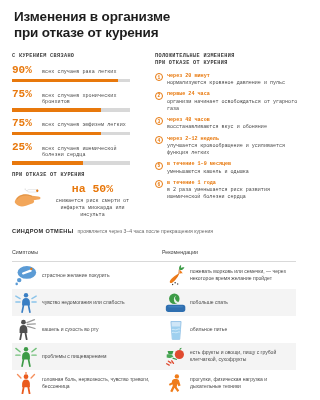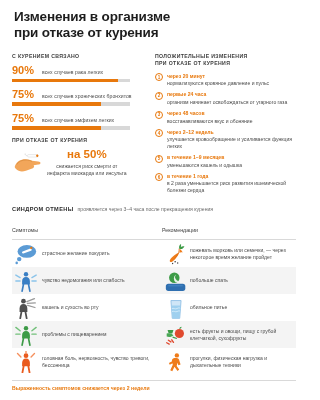--- a/index.html
+++ b/index.html
@@ -17,21 +17,21 @@
     padding:9px 14px 0 14px;
     font-size:13.5px;
     font-weight:bold;
     line-height:1.22;
     color:#1d1d1d;
     letter-spacing:-0.15px;
   }
   .title .l2 { display:block; }
 
   
-  .cols { display:flex; padding:11px 10px 0 12px; gap:17px; }
+  .cols { display:flex; padding:11px 10px 0 12px; gap:17px;font-family:Liberation Mono, monospace; }
   .colL { width:133px; }
   .colR { width:151px; }
 
   .kicker {
     font-size:5.2px;
     font-weight:bold;
     letter-spacing:0.35px;
     color:#3d3d3d;
     text-transform:uppercase;
     line-height:1.42;
@@ -165,20 +165,29 @@
               <i style="width:75%"></i>
             </div>
           </div>
           <div class="stat">
             <div class="stat-top">
               <span class="stat-pct">75%</span>
               <span class="stat-lbl">всех случаев эмфизем легких</span>
             </div>
             <div class="bar">
               <i style="width:75%"></i>
+            </div>
+          </div>
+          <div class="stat">
+            <div class="stat-top">
+              <span class="stat-pct">25%</span>
+              <span class="stat-lbl">всех случаев ишемической болезни сердца</span>
+            </div>
+            <div class="bar">
+              <i style="width:60%"></i>
             </div>
           </div>
         </div>
 
       <div class="kicker quit-kicker">ПРИ ОТКАЗЕ ОТ КУРЕНИЯ</div>
       <div class="quit-row">
         <div class="quit-icon">
           <svg viewBox="0 0 40 34" width="31" height="26">
             <path d="M4 20c2-5 7-8 13-8 4 0 7 1 9 2l8 1c2 0 3 1 3 2s-1 2-3 2l-6 1c1 1 1 3-1 4l-9 3c-5 2-10 1-13-2-2-2-2-3-1-5z" fill="#f2a65a"></path>
             <path d="M6 19c2-4 7-6 12-6 3 0 6 1 8 2" fill="none" stroke="#d98b3c" stroke-width="1"></path>

